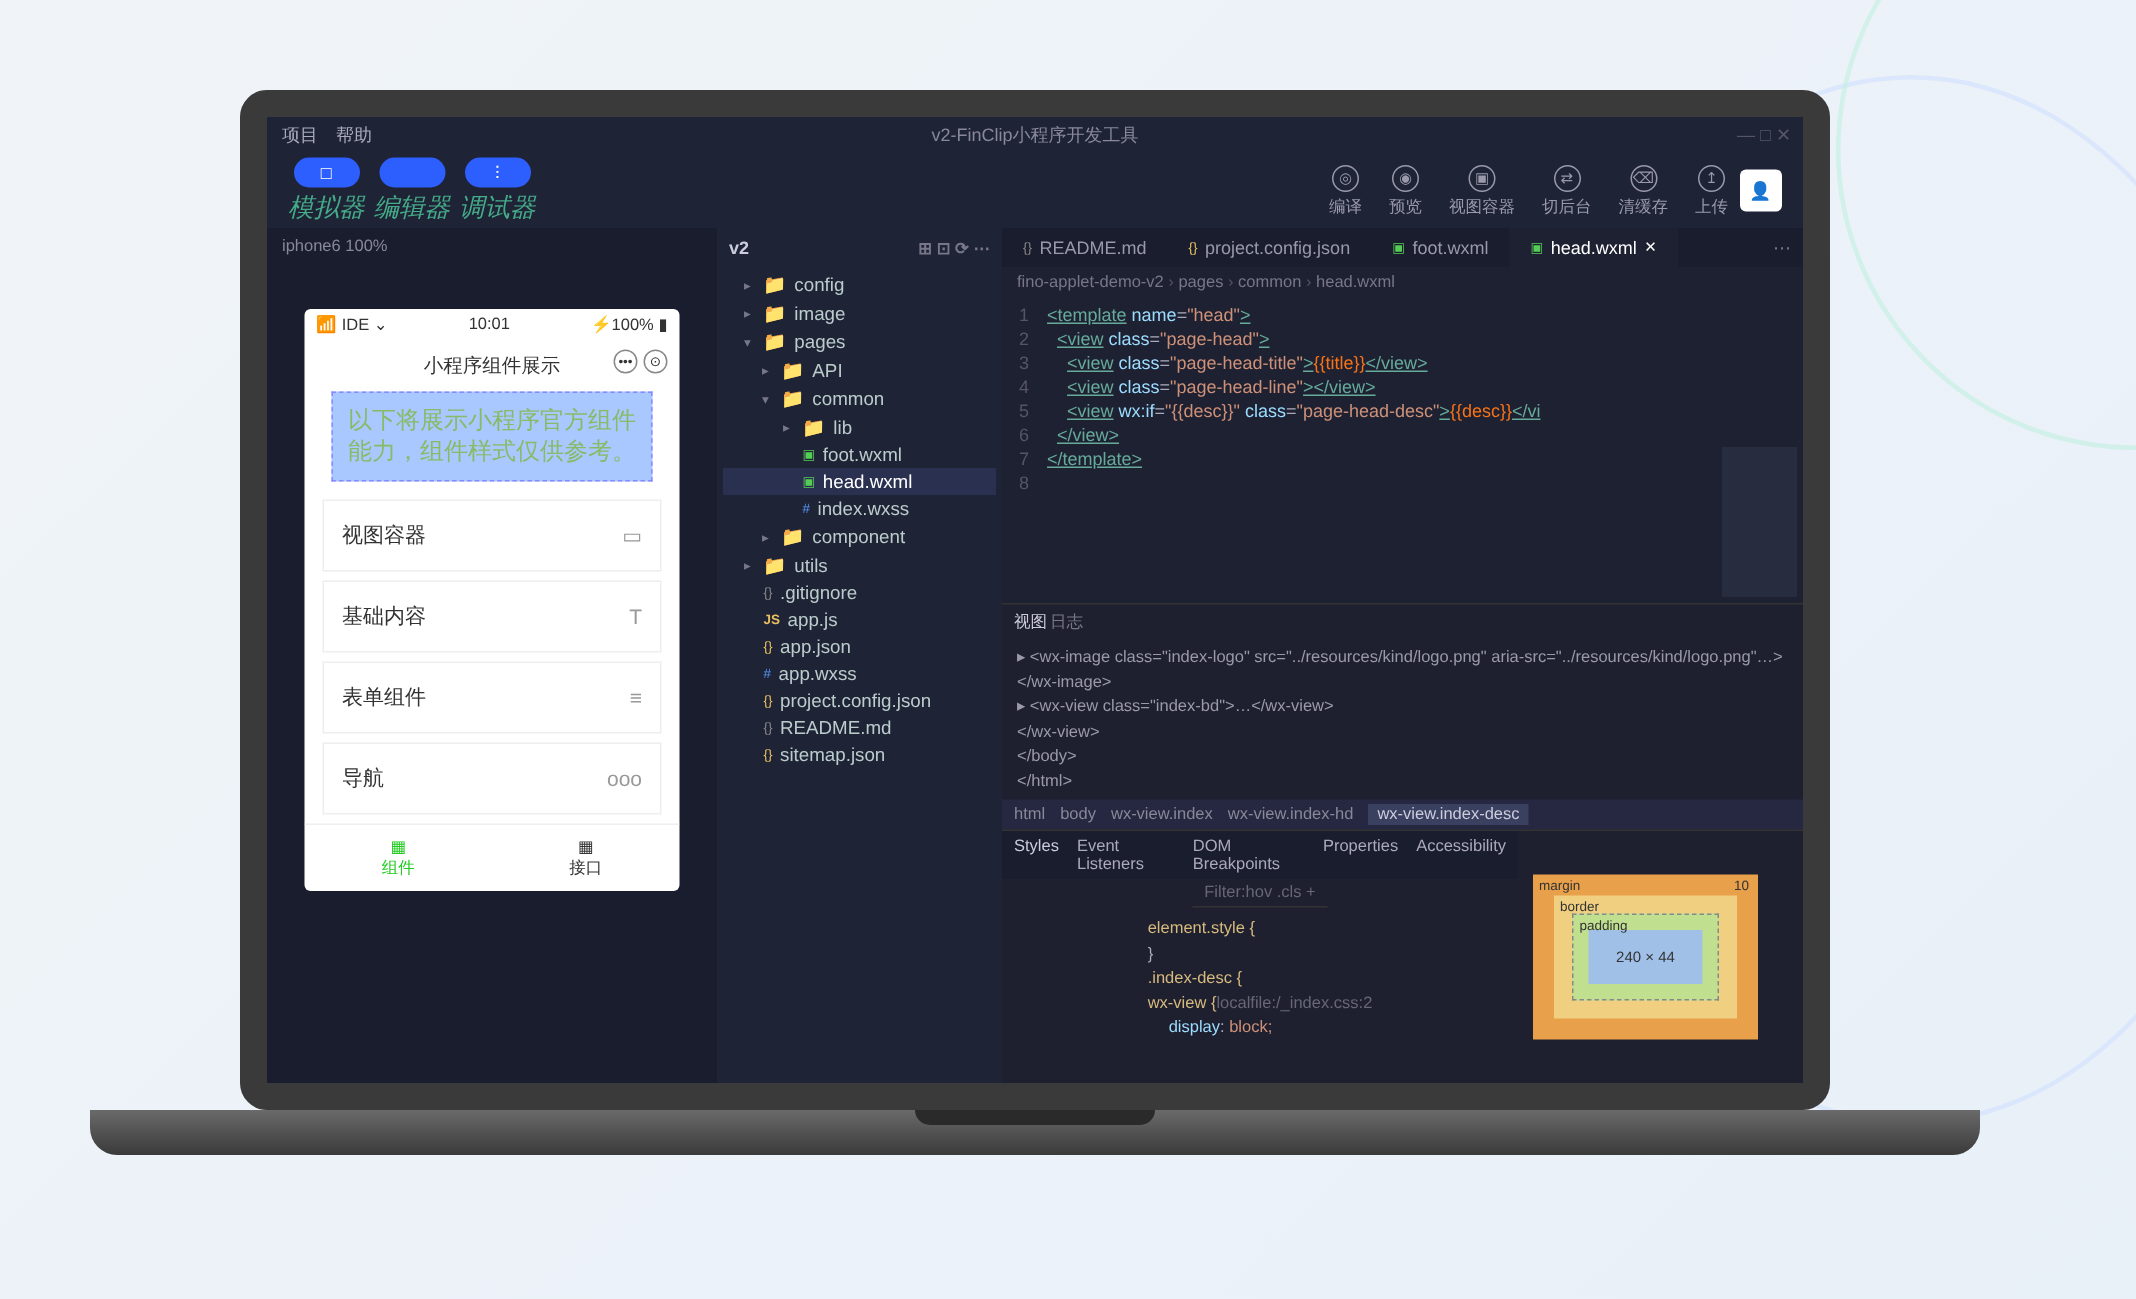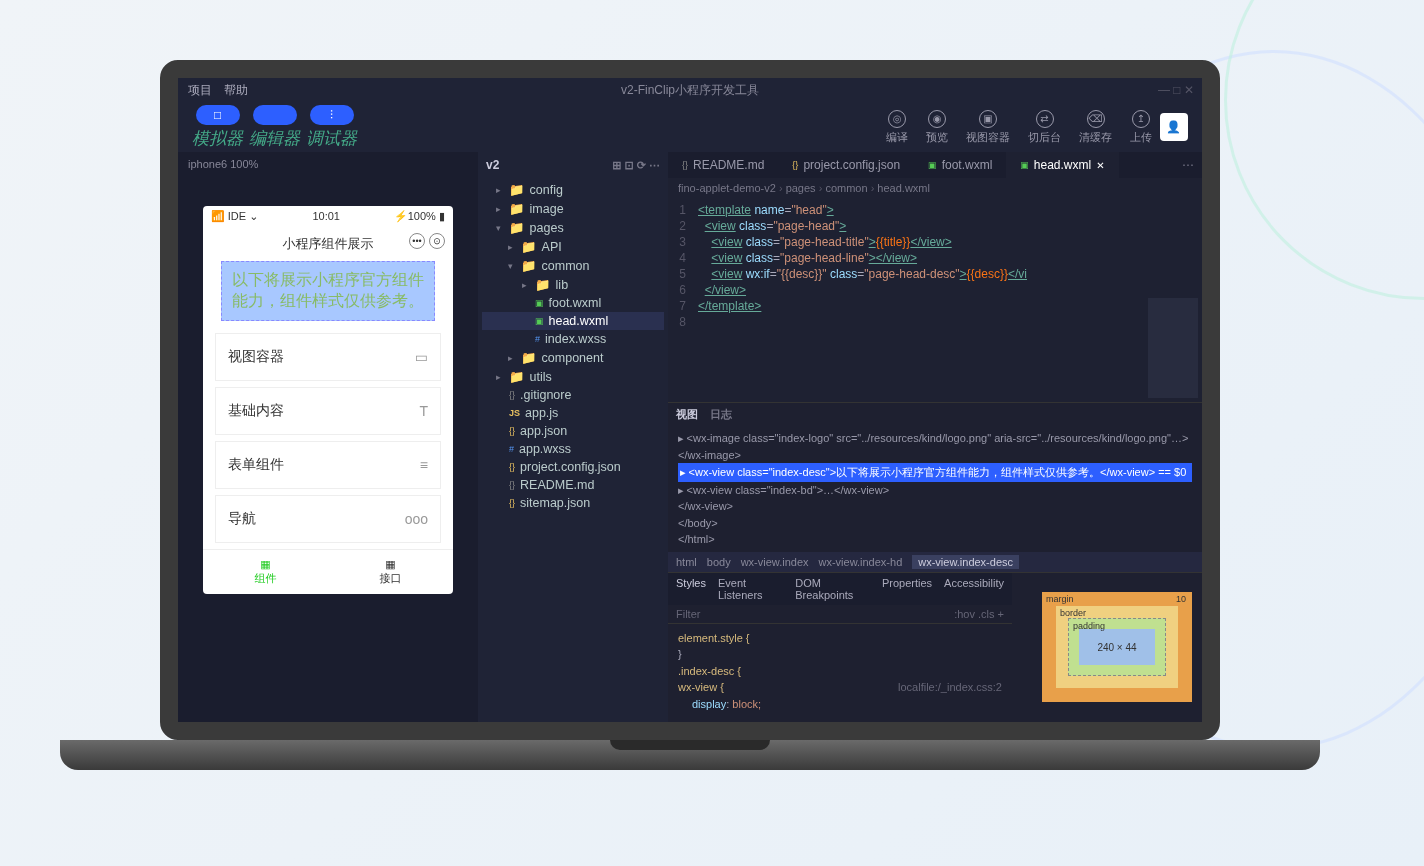--- a/index.html
+++ b/index.html
@@ -84,38 +84,38 @@
 .ln { width: 30px; text-align: right; color: #556; padding-right: 12px; user-select: none; }
 .cc { flex: 1; white-space: pre; }
 .tag { color: #6a9; text-decoration: underline; }
 .attr { color: #9cdcfe; }
 .str { color: #ce9178; }
 .txt { color: #f97316; }
 .minimap { position: absolute; right: 4px; top: 100px; width: 50px; height: 100px; background: rgba(100,110,140,0.15); }
 
 
 .devtools { height: 320px; border-top: 1px solid #333; background: #1e2030; display: flex; flex-direction: column; font-size: 11px; }
-.dt-tabs { display: flex; padding: 4px 8px; gap: 12px; color: #778; font-weight: bold; }
+.dt-tabs { display: flex; padding: 4px 8px; gap: 2px; color: #778; }
 .dt-tabs .active { color: #ccd; }
 .dt-dom { padding: 4px 10px; font-family: Consolas, monospace; color: #99a; line-height: 1.5; }
 .dt-dom .hl { background: #2d5fff; color: #fff; padding: 1px 2px; }
 .dt-crumb { padding: 4px 8px; background: #252840; color: #889; }
 .dt-crumb span { margin-right: 10px; }
 .dt-crumb .sel { background: #3a4060; color: #ccd; padding: 1px 6px; }
 .dt-lower { flex: 1; display: flex; border-top: 1px solid #333; overflow: hidden; }
-.dt-styles { flex: 1; display: flex; flex-direction: column; }
+.dt-styles { flex: 1; display: flex; flex-direction: column; align-items: center; }
 .dt-style-tabs { display: flex; gap: 12px; padding: 4px 8px; background: #1a1d2e; }
 .dt-style-tabs .active { color: #ccd; }
 .dt-filter { display: flex; padding: 3px 8px; border-bottom: 1px solid #333; color: #667; }
 .dt-filter .right { margin-left: auto; }
 .dt-rules { padding: 6px 10px; font-family: Consolas, monospace; line-height: 1.5; overflow: auto; }
 .sel-txt { color: #d7ba7d; }
 .prop { color: #9cdcfe; }
 .val { color: #ce9178; }
-.dt-box { width: 190px; padding: 10px; display: flex; align-items: center; justify-content: flex-end; }
+.dt-box { width: 190px; padding: 10px; display: flex; align-items: center; justify-content: flex-start; }
 .box-model { width: 150px; height: 110px; background: #e8a04a; padding: 14px; position: relative; font-size: 10px; color: #333; }
 .box-model .lbl { position: absolute; top: 2px; left: 4px; font-size: 9px; }
 .bm-border { background: #f0d080; padding: 12px; height: 100%; position: relative; }
 .bm-padding { background: #c0e090; padding: 10px; height: 100%; position: relative; border: 1px dashed #888; }
 .bm-content { background: #a0c0e8; height: 100%; display: flex; align-items: center; justify-content: center; font-size: 10px; }
 .bm-num { position: absolute; font-size: 9px; }
 </style>
 </head>
 <body>
 
@@ -379,21 +379,20 @@
               </div>
             </div>
 
           <div class="devtools">
             <div class="dt-tabs">
               <span class="active">视图</span>
               <span>日志</span>
             </div>
             <div class="dt-dom" id="dt-dom">
                 <div>▸ &lt;wx-image class="index-logo" src="../resources/kind/logo.png" aria-src="../resources/kind/logo.png"…&gt;&lt;/wx-image&gt;</div>
-                <div class="hl">▸ &lt;wx-view class="index-desc"&gt;以下将展示小程序官方组件能力，组件样式仅供参考。&lt;/wx-view&gt; == $0</div>
                 <div>▸ &lt;wx-view class="index-bd"&gt;…&lt;/wx-view&gt;</div>
                 <div> &lt;/wx-view&gt;</div>
                 <div>&lt;/body&gt;</div>
                 <div>&lt;/html&gt;</div>
               </div>
             <div class="dt-crumb" id="dt-crumb"><span class="">html</span><span class="">body</span><span class="">wx-view.index</span><span class="">wx-view.index-hd</span><span class="sel">wx-view.index-desc</span></div>
             <div class="dt-lower">
               <div class="dt-styles">
                 <div class="dt-style-tabs" id="dt-style-tabs">
                     <span class="active">Styles</span>

